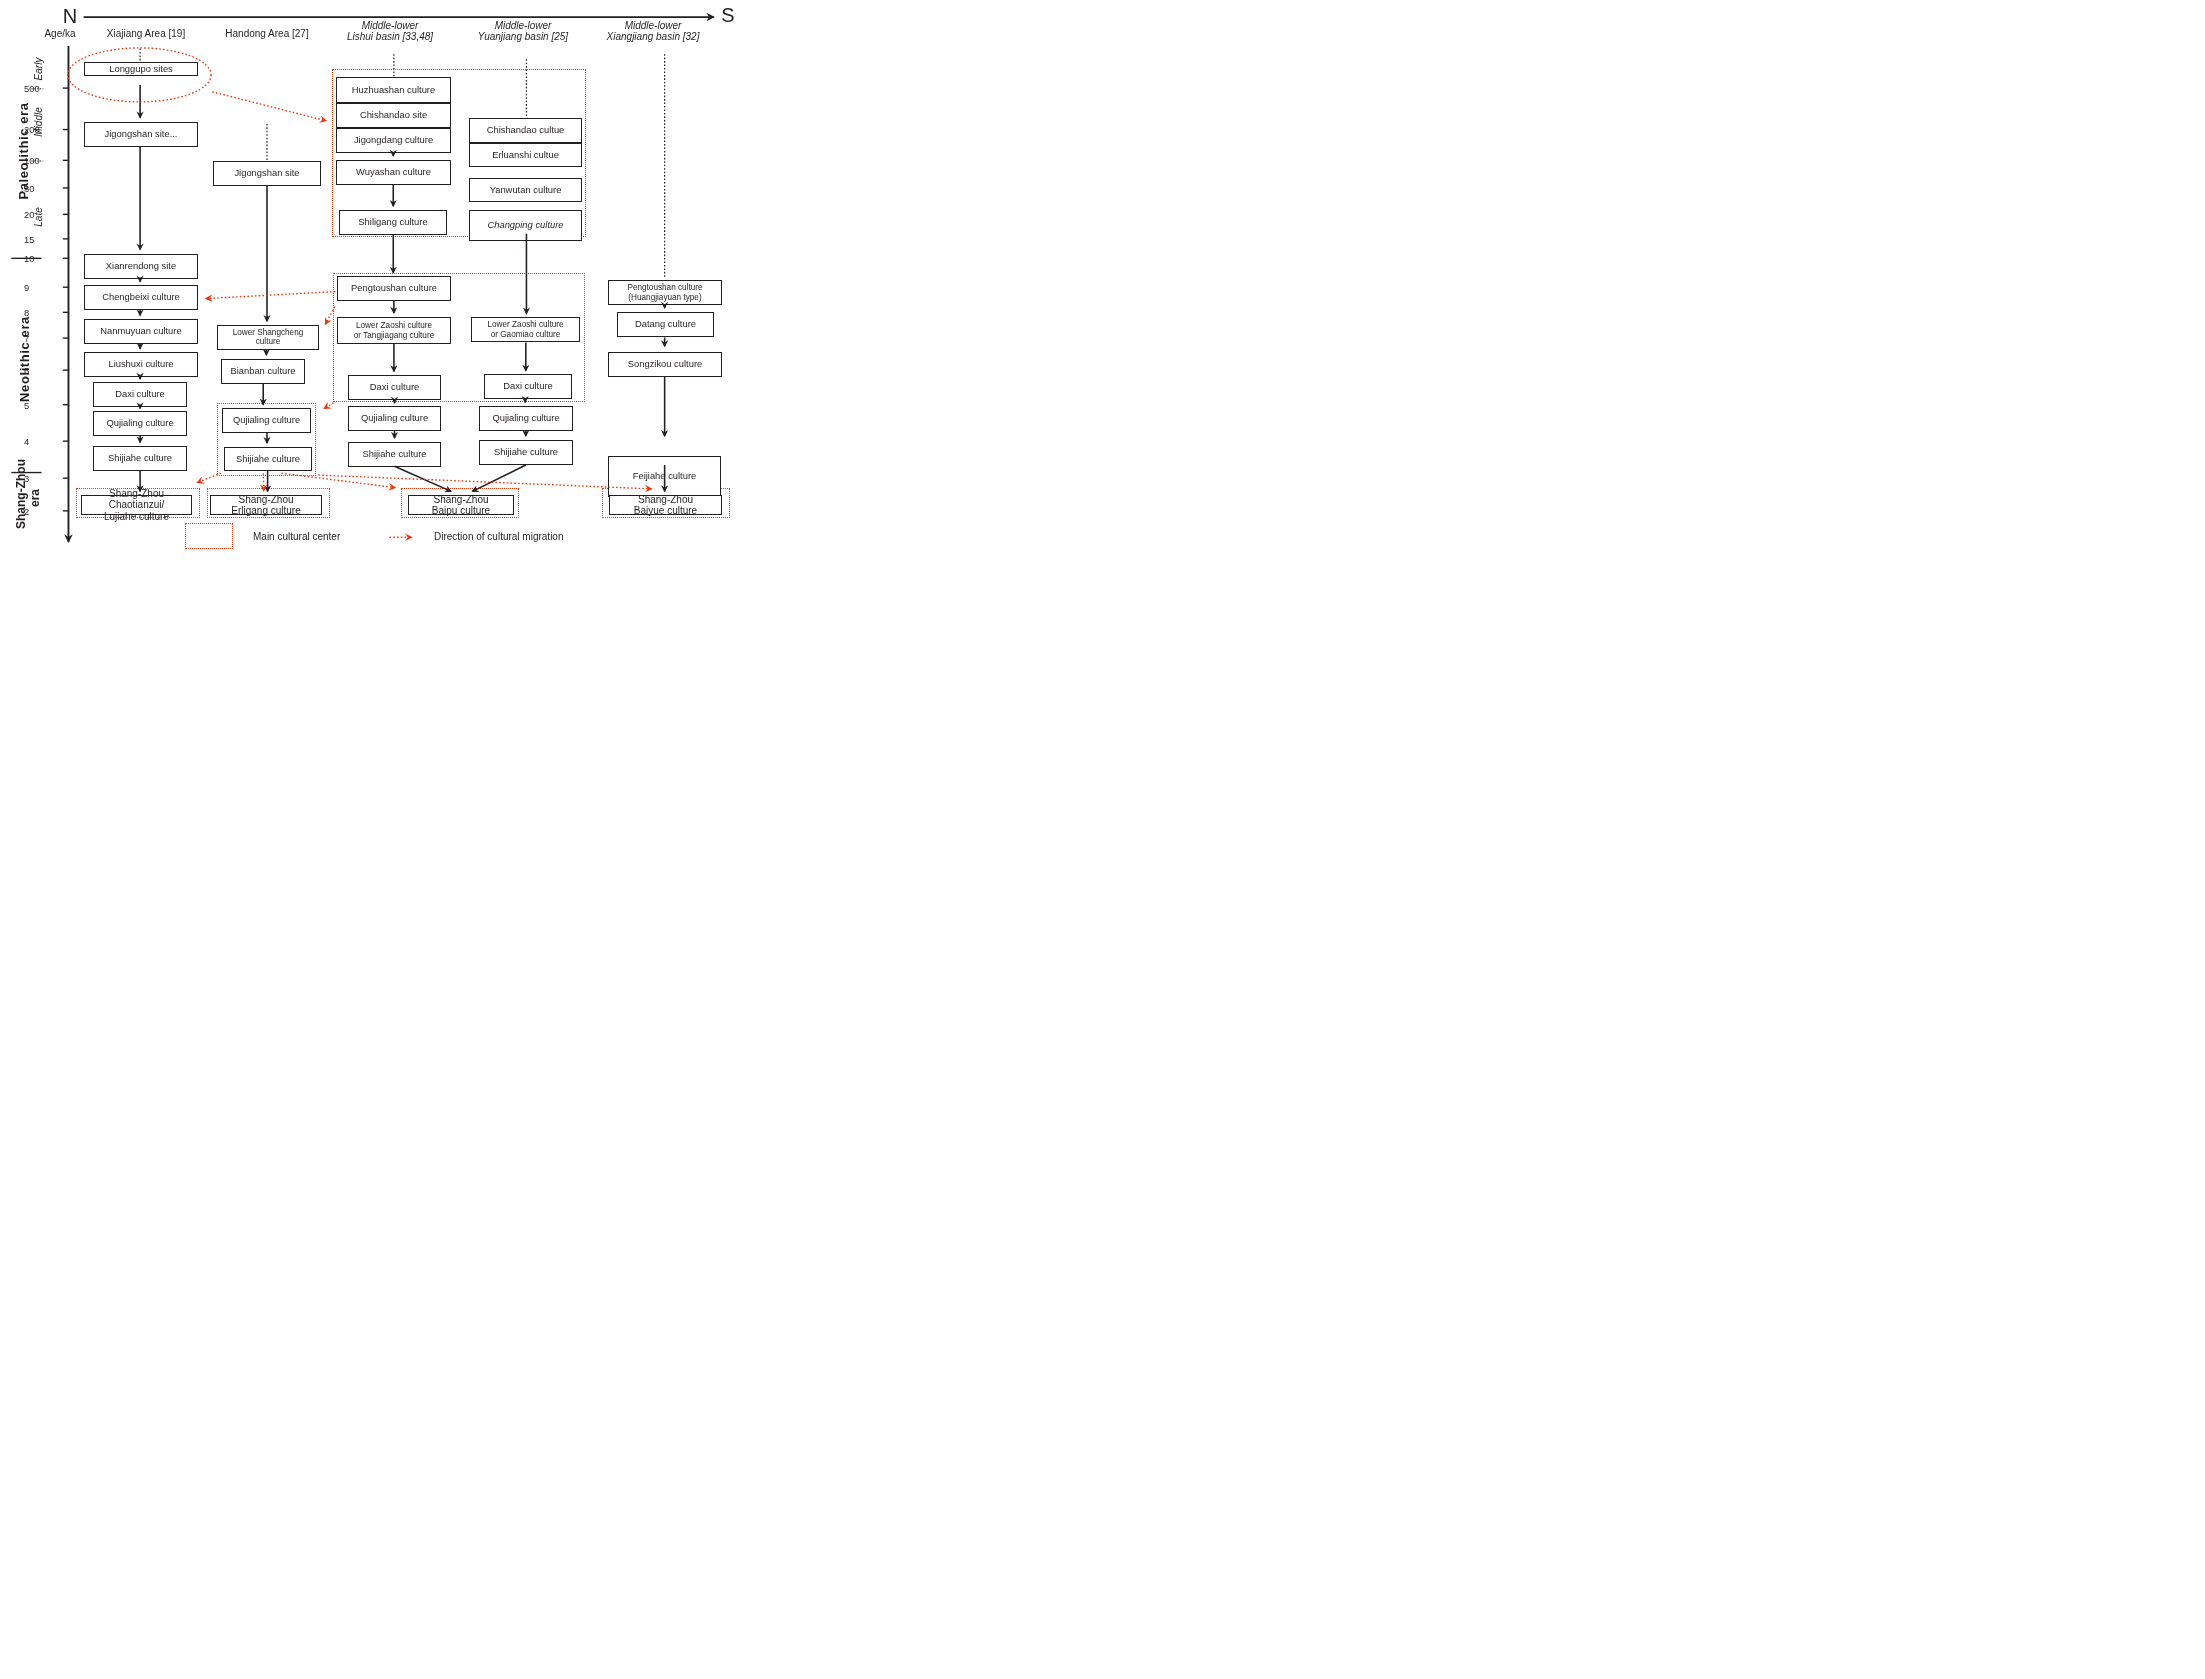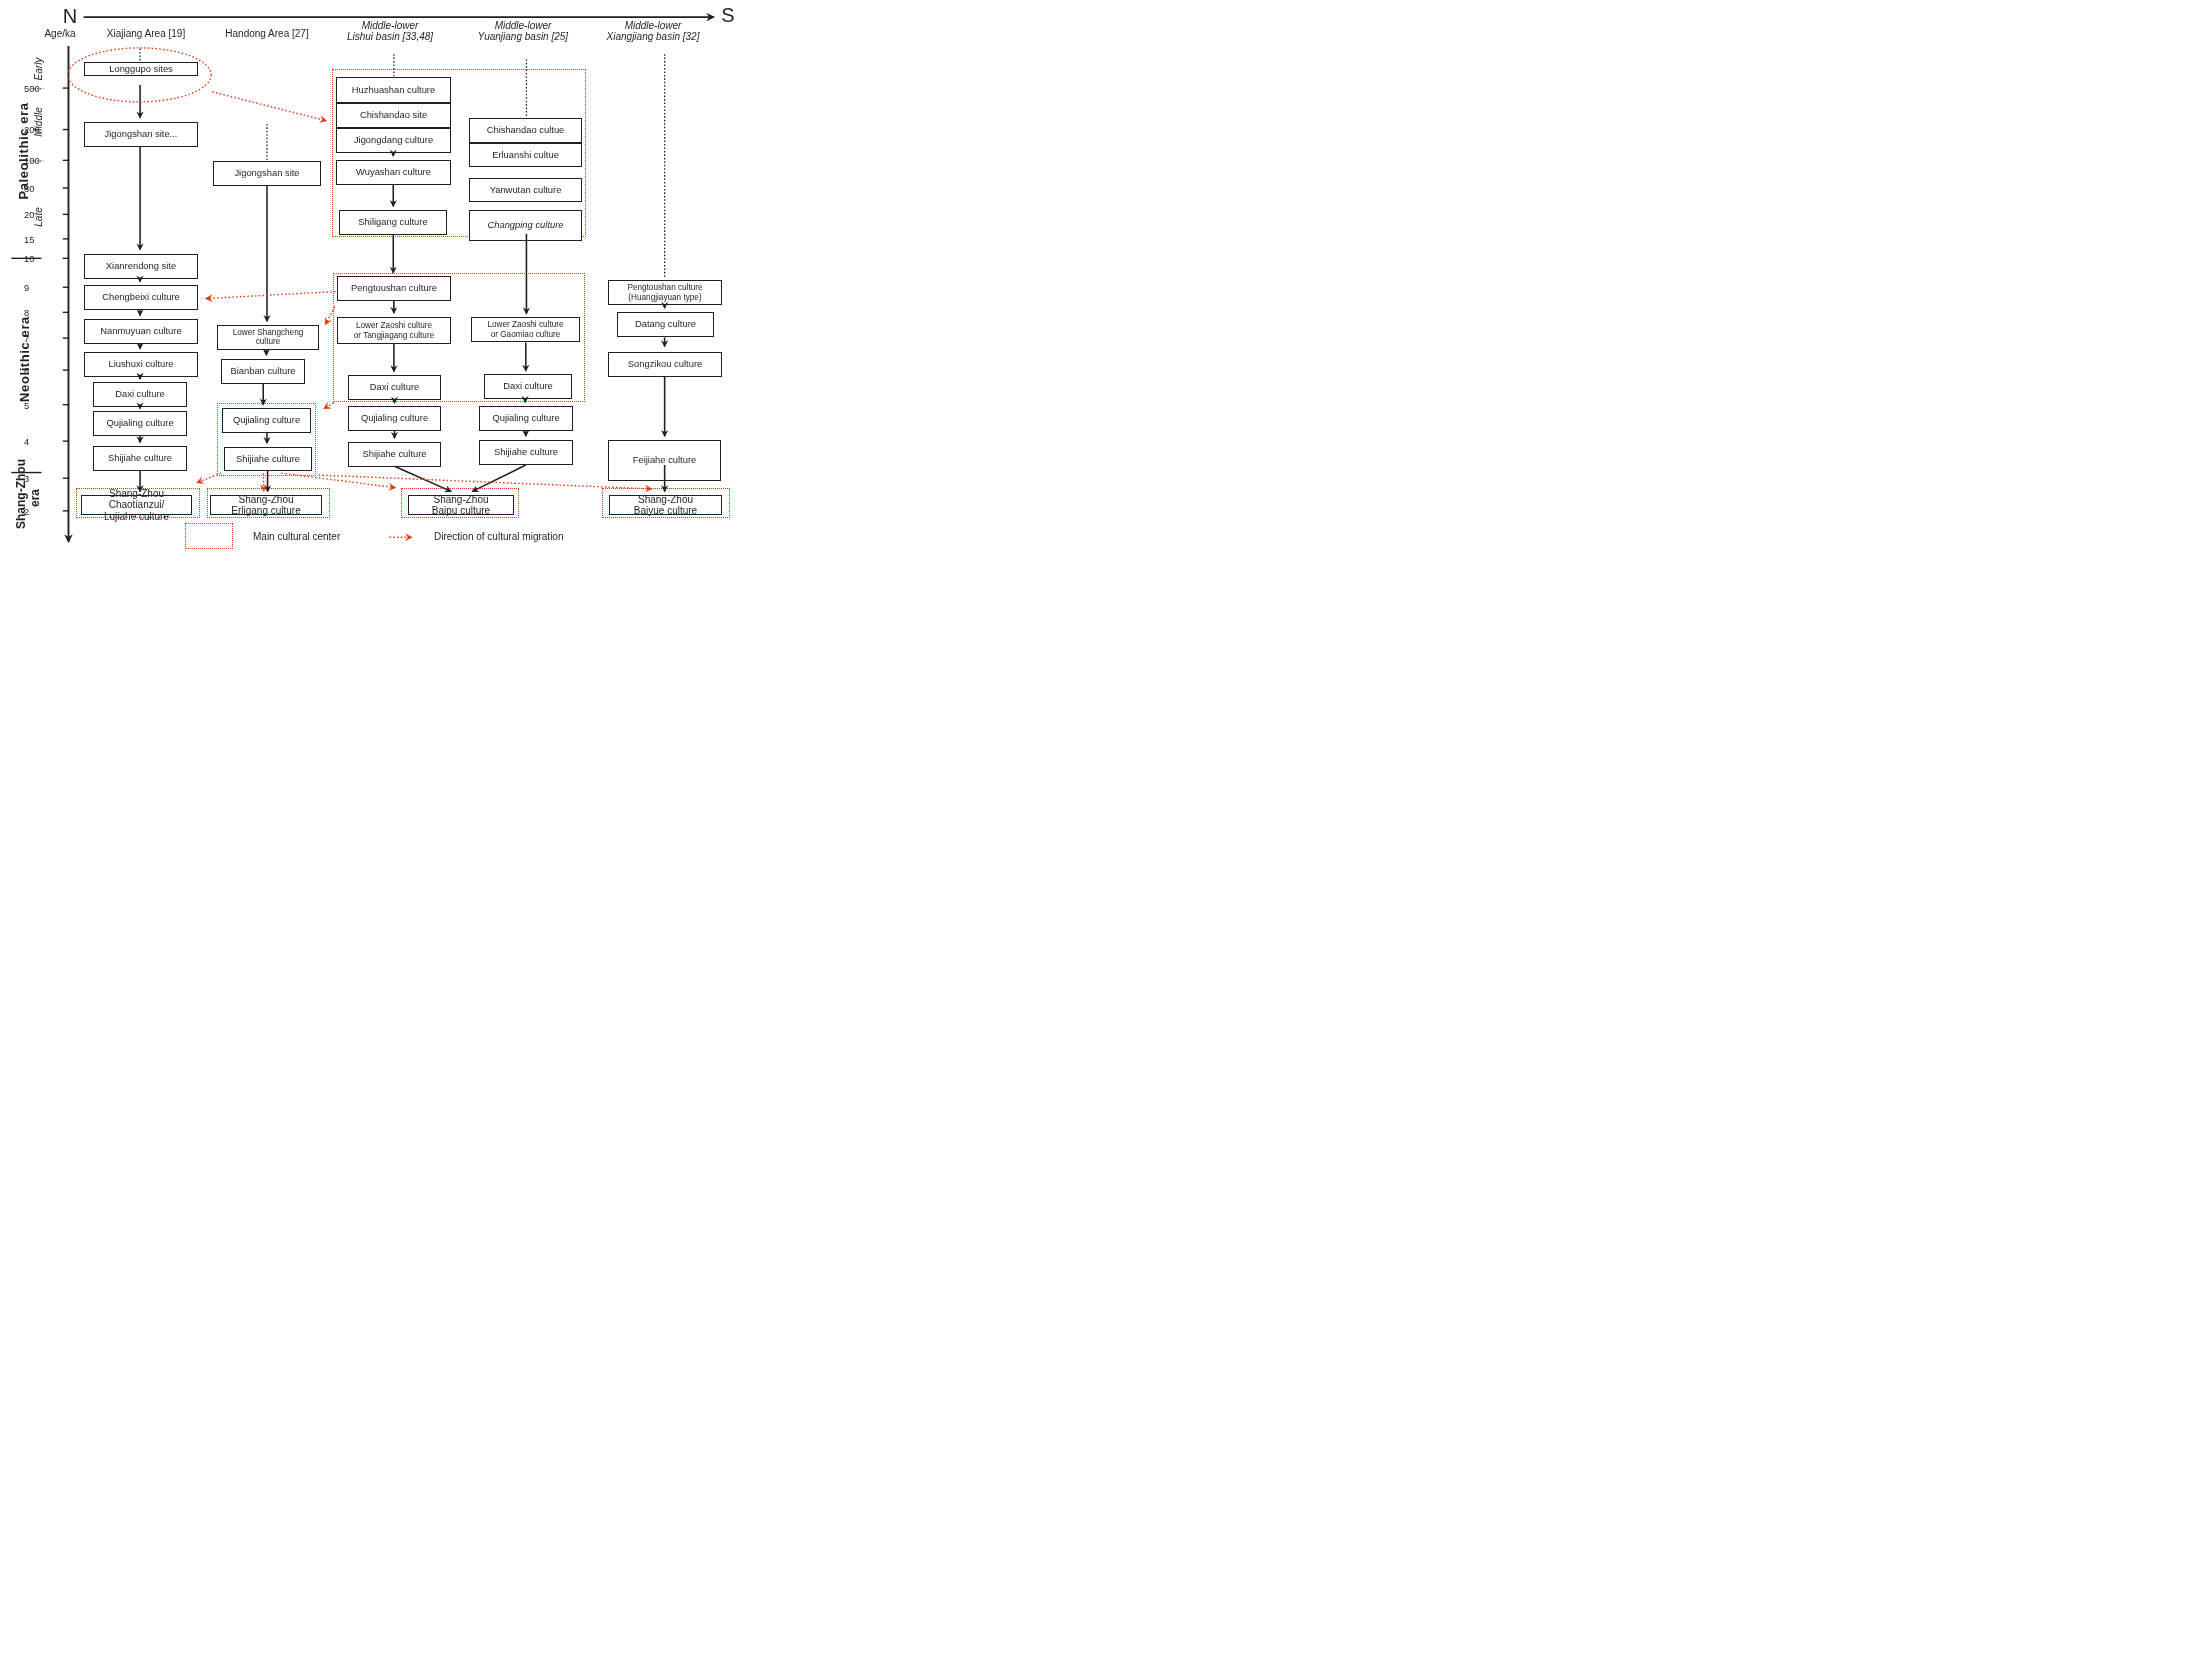--- a/index.html
+++ b/index.html
@@ -185,21 +185,21 @@
   <div class="box" style="left:484px;top:374px;width:88px;height:25px;">Daxi culture</div>
   <div class="box" style="left:479px;top:406px;width:94px;height:25px;">Qujialing culture</div>
   <div class="box" style="left:479px;top:440px;width:94px;height:25px;">Shijiahe culture</div>
 
   <div class="box two" style="left:608px;top:280px;width:114px;height:25px;">
     <span>Pengtoushan culture</span>
     <span>(Huangjiayuan type)</span>
   </div>
   <div class="box" style="left:617px;top:312px;width:97px;height:25px;">Datang culture</div>
   <div class="box" style="left:608px;top:352px;width:114px;height:24.5px;">Songzikou culture</div>
-  <div class="box" style="left:608px;top:440px;width:113px;height:41px;text-align:center;">Feijiahe culture</div>
+  <div class="box" style="left:608px;top:456px;width:113px;height:41px;text-align:center;">Feijiahe culture</div>
   <div class="box two sm" style="left:609px;top:495px;width:113px;height:20px;">
     <span>Shang-Zhou</span>
     <span>Baiyue culture</span>
   </div>
 
   <div class="redrect" style="left:185px;top:523px;width:48px;height:26px;"></div>
   <div class="legendtxt" style="left:241px;top:531px;">Main cultural center</div>
   <div class="legendtxt" style="left:422px;top:531px;">Direction of cultural migration</div>
 
   <svg id="wires" width="735" height="560" viewBox="0 0 1170 891">

